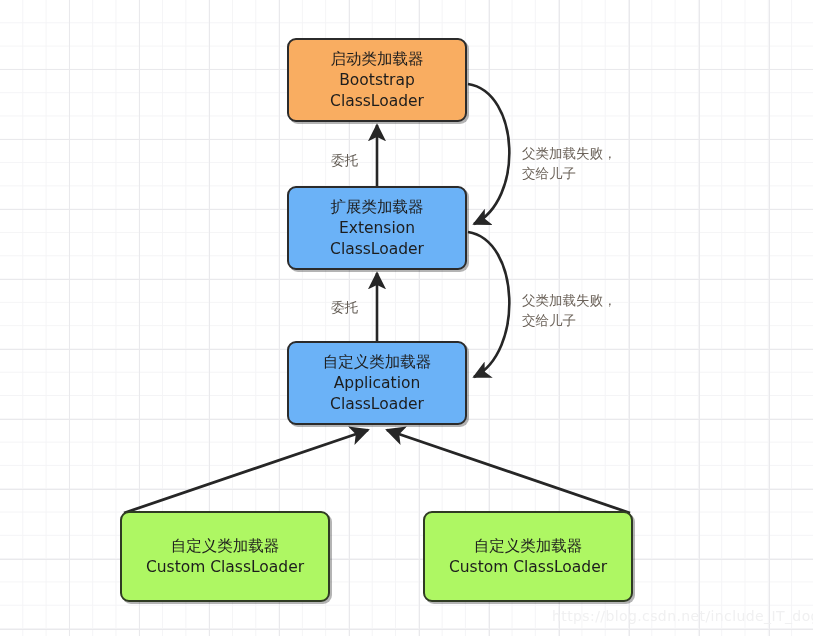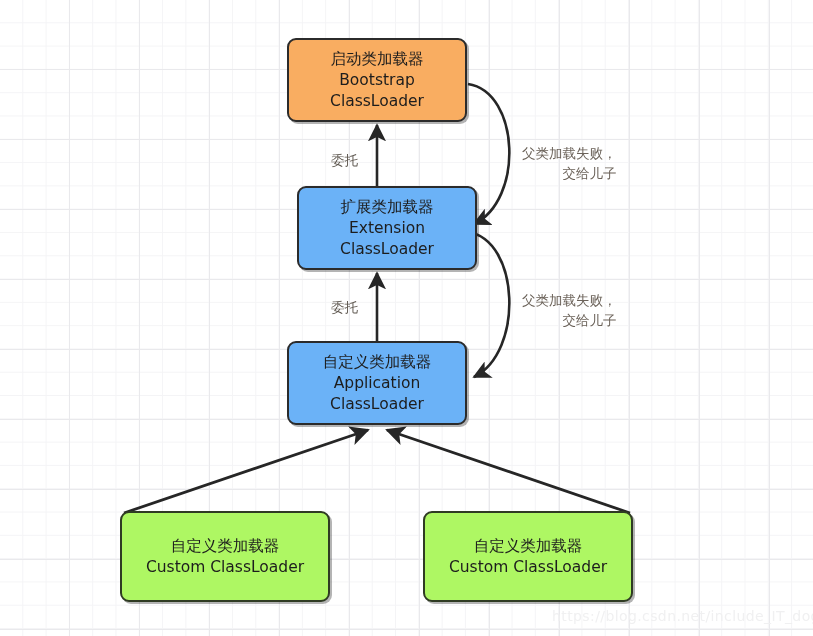--- a/index.html
+++ b/index.html
@@ -48,21 +48,21 @@
   .node-bootstrap { background: #f9ad61; }
   .node-extension { background: #6bb2f7; }
   .node-application { background: #6bb2f7; }
   .node-custom { background: #aef763; border-color: #2f3b23; }
 
   .edge-label {
     position: absolute;
     color: #6b6259;
     font-size: 13.5px;
     line-height: 20px;
-    text-align: right;
+    text-align: left;
     white-space: nowrap;
     user-select: none;
   }
   .edge-label.single { color: #5d564e; }
 
   svg.edges {
     position: absolute;
     left: 0; top: 0;
     width: 813px;
     height: 636px;
@@ -106,21 +106,21 @@
 
     <line x1="630" y1="513" x2="387" y2="430" stroke="#262626" stroke-width="2.8" marker-end="url(#arrowhead)"></line>
   </svg>
 
   <div class="node node-bootstrap" style="left:287px; top:38px; width:180px; height:84px;">
     <span class="ln">启动类加载器</span>
     <span class="ln">Bootstrap</span>
     <span class="ln">ClassLoader</span>
   </div>
 
-  <div class="node node-extension" style="left:287px; top:186px; width:180px; height:84px;margin-left:10px;">
+  <div class="node node-extension" style="left:287px; top:186px; width:180px; height:84px;">
     <span class="ln">扩展类加载器</span>
     <span class="ln">Extension</span>
     <span class="ln">ClassLoader</span>
   </div>
 
   <div class="node node-application" style="left:287px; top:341px; width:180px; height:84px;">
     <span class="ln">自定义类加载器</span>
     <span class="ln">Application</span>
     <span class="ln">ClassLoader</span>
   </div>

